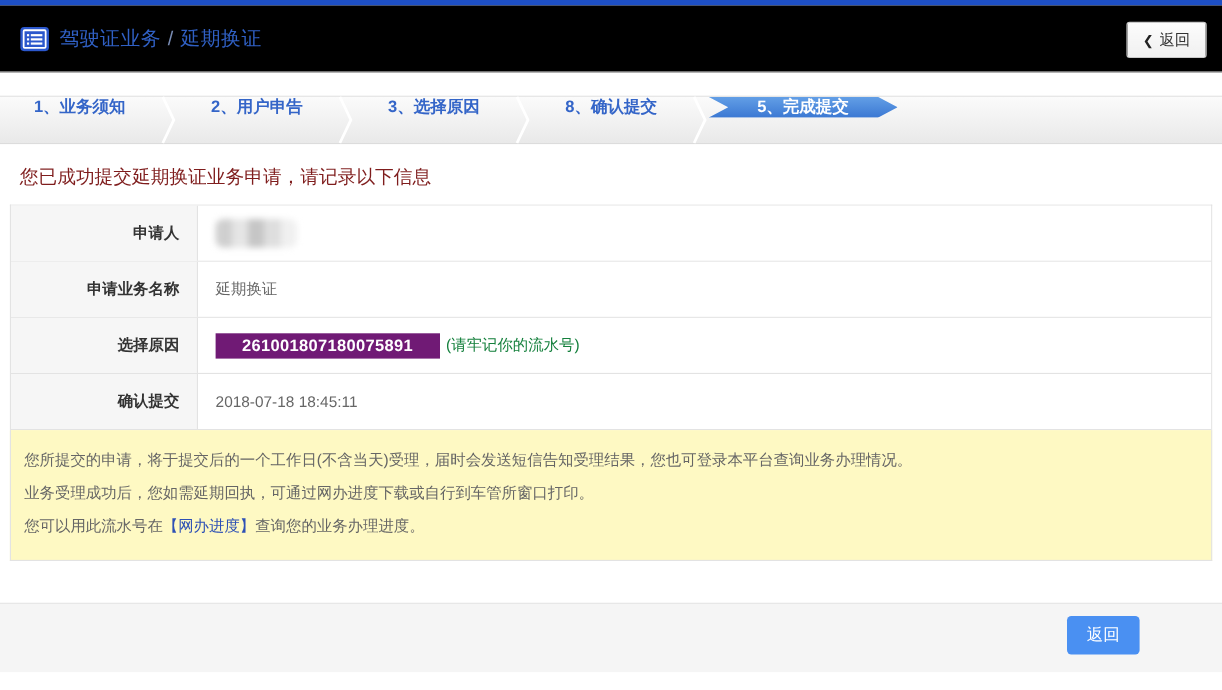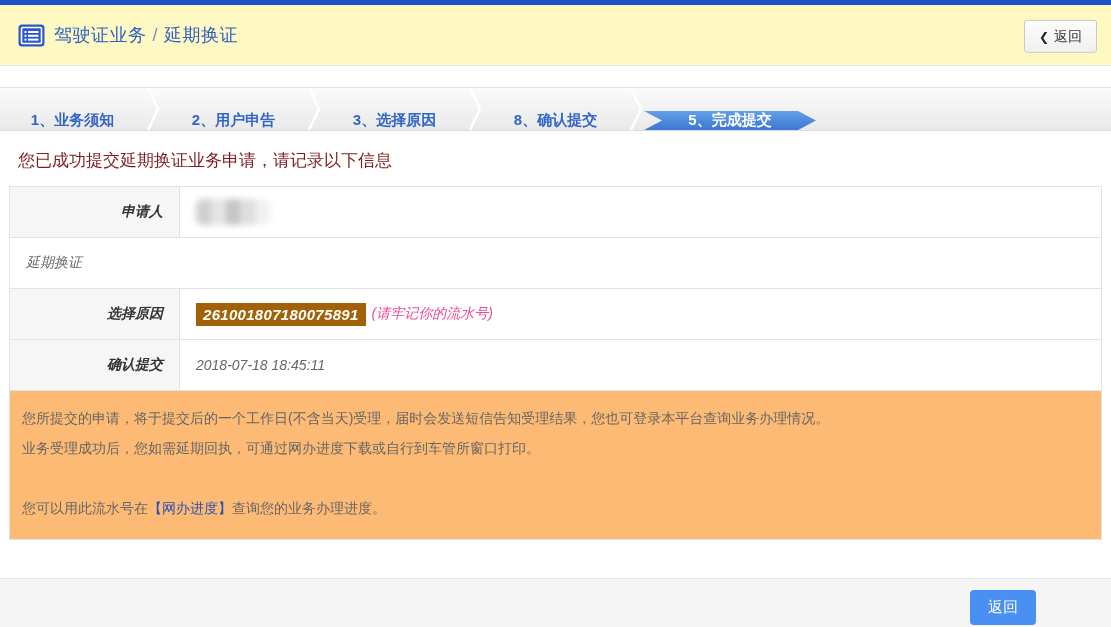--- a/index.html
+++ b/index.html
@@ -2,62 +2,62 @@
 <html><head>
 <meta charset="utf-8">
 <style>
   * { margin:0; padding:0; box-sizing:border-box; }
   html,body { width:1111px; height:627px; background:#fff; overflow:hidden;
     font-family:"Liberation Sans","DejaVu Sans",sans-serif; }
 
   .topbar { height:5px; background:#1d4fc5; }
 
   .header { position:relative; height:61px; border-bottom:1px solid #e6e6e6;
-    display:flex; align-items:center; padding:0 18px; background:#fef9c3; }
+    display:flex; align-items:center; padding:0 18px; background:#000000; }
   .header .hicon { margin-right:9px; display:flex; align-items:center; }
   .header .htitle { font-size:18px; color:#3060c4; letter-spacing:.5px; }
   .header .hsep { color:#7a8db5; margin:0 6px; font-size:18px; }
   .back-btn-top { position:absolute; right:14px; top:50%; transform:translateY(-46%);
     height:33px; padding:0 14px; background:linear-gradient(#fcfcfc,#f0f0f0);
     border:1px solid #c9c9c9; border-radius:3px; display:flex; align-items:center;
     gap:5px; font-size:14px; color:#333; cursor:pointer; }
   .back-btn-top .chev { font-size:12px; font-weight:bold; color:#222; }
 
-  .stepbar { margin-top:21px; height:44px; display:flex; align-items:flex-end;
+  .stepbar { margin-top:21px; height:44px; display:flex; align-items:flex-start;
     background:linear-gradient(#fbfbfb,#e9e9e9); border-top:1px solid #e2e2e2;
     border-bottom:1px solid #dcdcdc; }
   .step { width:145px; display:flex; align-items:center; justify-content:center;
     font-size:15px; font-weight:bold; color:#3465c8; }
   .sep { width:16px; align-self:center; }
   .step.active { width:172px; color:#fff;
     background:linear-gradient(#639fe6,#3b78d3);
     clip-path:polygon(0 0, calc(100% - 18px) 0, 100% 50%, calc(100% - 18px) 100%, 0 100%, 18px 50%); }
   .step-rest { flex:1; }
 
   .success-msg { margin:18px 0 0 18px; font-size:17px; color:#7f1d1d; }
 
   .content { margin:14px 9px 0 9px; }
-  .info-table { border:1px solid #e3e3e3; border-bottom:none;font-style:italic; }
+  .info-table { border:1px solid #e3e3e3; border-bottom:none; }
   .trow { display:flex; height:51px; border-bottom:1px solid #e3e3e3; background:#fff; }
   .tlabel { width:170px; background:#f6f6f6; border-right:1px solid #e3e3e3;
     display:flex; align-items:center; justify-content:flex-end; padding-right:16px;
     font-size:14px; font-weight:bold; color:#333; }
   .tvalue { flex:1; display:flex; align-items:center; padding-left:16px;
     font-size:14px; color:#666; gap:6px; }
   .redact { width:74px; height:26px; border-radius:7px;
     background:linear-gradient(90deg,#cfcfcf 0 20%,#e5e5e5 20% 40%,#c6c6c6 40% 60%,#dedede 60% 80%,#f0f0f0 80%);
     filter:blur(3px); }
-  .serial-badge { background:#a16207; color:#fff; font-weight:bold; font-size:15px;
-    padding:3px 7px; letter-spacing:.3px; }
-  .serial-note { color:#ec4899; font-size:14px; }
+  .serial-badge { background:#701a75; color:#fff; font-weight:bold; font-size:15px;
+    padding:3px 24px; letter-spacing:.3px; }
+  .serial-note { color:#15803d; font-size:14px; }
 
   .notes-box { border:1px solid #e3e3e3; border-top:none; padding:12px 12px 16px 12px;
-    font-size:14px; color:#666; background:#fdba74; }
+    font-size:14px; color:#666; background:#fef9c3; }
   .notes-box p { line-height:30px; }
-  .notes-box .p3 { margin-top:30px; }
+  .notes-box .p3 { }
   .inline-link { color:#2d50b5; cursor:pointer; }
 
   .footer-band { margin-top:38px; height:63px; background:#f5f5f5;
     border-top:1px solid #e6e6e6; position:relative; }
   .return-btn { position:absolute; right:75px; top:11px; width:66px; height:35px;
     background:#4a90f2; border:none; border-radius:4px; color:#fff; font-size:15px;
     cursor:pointer; font-family:inherit; }
 </style>
 </head>
 <body>
@@ -122,20 +122,21 @@
 
 <div class="content">
   <div class="info-table">
     <div class="trow">
       <div class="tlabel">申请人</div>
       <div class="tvalue">
         <span class="redact"></span>
       </div>
     </div>
     <div class="trow">
+      <div class="tlabel">申请业务名称</div>
       <div class="tvalue">延期换证</div>
     </div>
     <div class="trow">
       <div class="tlabel">选择原因</div>
       <div class="tvalue">
         <span class="serial-badge">261001807180075891</span>
         <span class="serial-note">(请牢记你的流水号)</span>
       </div>
     </div>
     <div class="trow">

